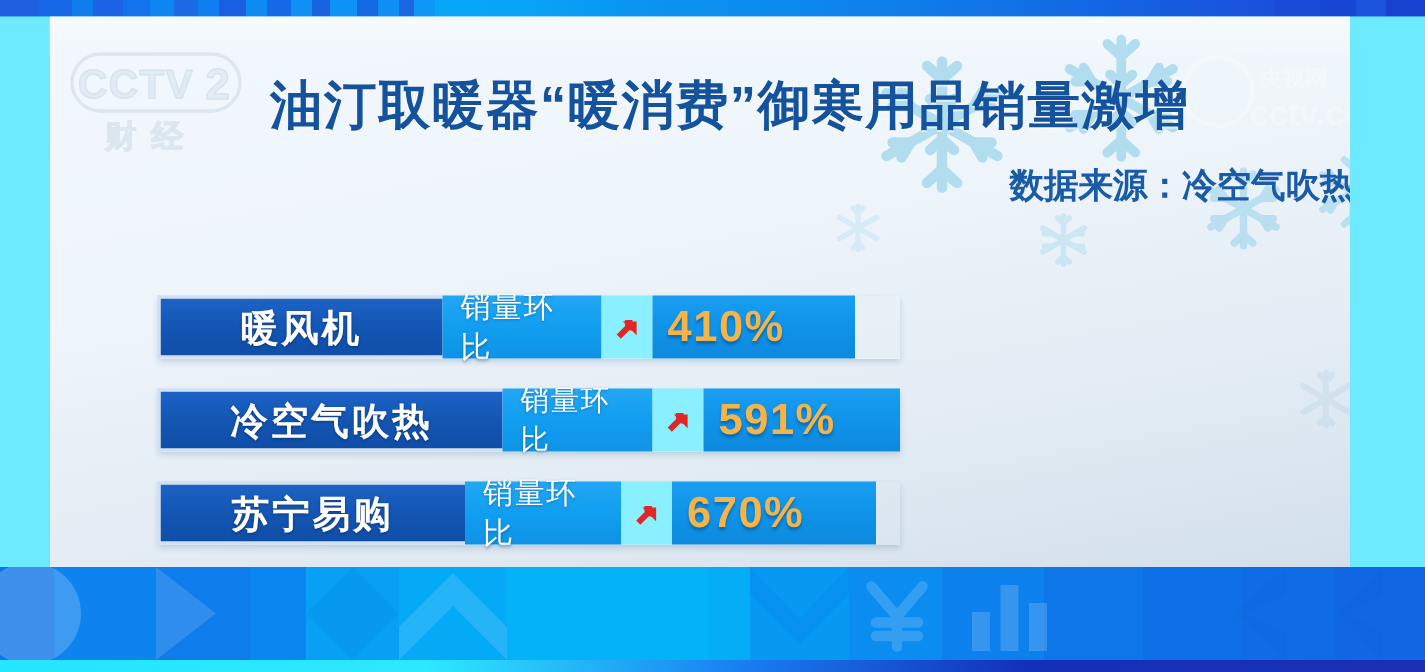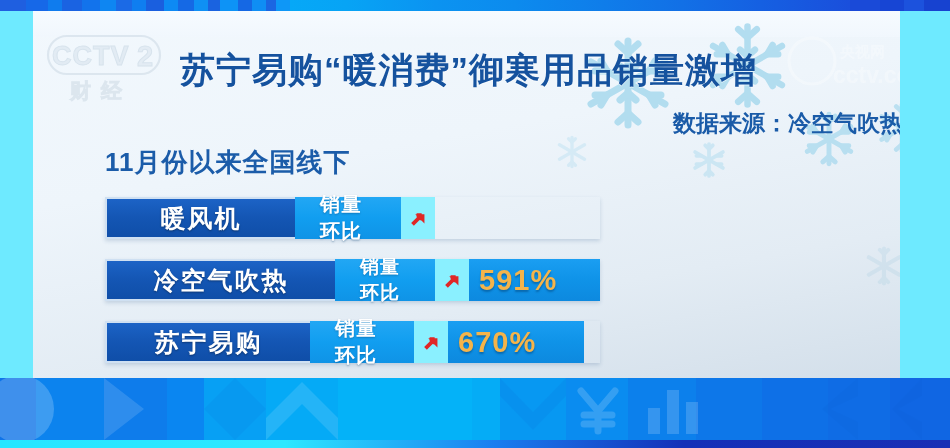--- a/index.html
+++ b/index.html
@@ -105,23 +105,23 @@
     border-right:none;
     display:flex; align-items:center; justify-content:center;
     color:#ffffff; font-weight:bold; font-size:25px;
     letter-spacing:2px;
     padding:0 10px;
     text-shadow:0 1px 2px rgba(0,0,0,.35);
   }
   .row .metric {
     background:linear-gradient(180deg,#22a7f4 0%,#119ef0 50%,#0f93e6 100%);
     display:flex; align-items:center; justify-content:center;
-    color:#ffffff; font-weight:bold; font-size:20px;
+    color:#ffffff; font-weight:normal; font-size:20px;
     letter-spacing:1px;
-    padding:0 25px;
+    padding:0 12px;
     text-shadow:0 1px 2px rgba(0,60,110,.4);
   }
   .row .arrowbox {
     background:#8af0ff;
     width:34px;
     display:flex; align-items:center; justify-content:center;
   }
   .row .val {
     background:linear-gradient(180deg,#1a9ef2 0%,#0f93e8 50%,#0d89df 100%);
     display:flex; align-items:center; justify-content:flex-start;
@@ -293,37 +293,37 @@
     </div>
 
     <div class="cctv-com">
       <svg width="130" height="72" viewBox="0 0 130 72">
         <circle cx="34" cy="30" r="23" fill="none" stroke="#ffffff" stroke-width="3"></circle>
         <text x="62" y="26" font-size="15" font-weight="bold" fill="#ffffff" font-family="'Liberation Sans',sans-serif">央视网</text>
         <text x="55" y="52" font-size="23" font-weight="bold" fill="#ffffff" font-family="'Liberation Sans',sans-serif">cctv.com</text>
       </svg>
     </div>
 
-    <div class="title">苏宁易购“暖消费”御寒用品销量激增</div>
+    <div class="title">油汀取暖器“暖消费”御寒用品销量激增</div>
 
     <div class="subtitle">数据来源：冷空气吹热</div>
 
-    <div class="lead">11月份以来全国线下</div>
 
     <div class="rows">
 
       <div class="row r1">
         <div class="name">暖风机</div>
         <div class="metric">销量环比</div>
         <div class="arrowbox">
           <svg width="22" height="22" viewBox="0 0 24 24">
             <path d="M6 19 L16 9 M16 9 L10.5 9 M16 9 L16 14.5" stroke="#e02626" stroke-width="4.2" fill="none" stroke-linecap="butt" stroke-linejoin="miter"></path>
             <path d="M9 8 L19 8 L19 18 Z" fill="#e02626"></path>
           </svg>
         </div>
+        <div class="val">410%</div>
       </div>
 
       <div class="row r2">
         <div class="name">冷空气吹热</div>
         <div class="metric">销量环比</div>
         <div class="arrowbox">
           <svg width="22" height="22" viewBox="0 0 24 24">
             <path d="M6 19 L16 9 M16 9 L10.5 9 M16 9 L16 14.5" stroke="#e02626" stroke-width="4.2" fill="none" stroke-linecap="butt" stroke-linejoin="miter"></path>
             <path d="M9 8 L19 8 L19 18 Z" fill="#e02626"></path>
           </svg>

